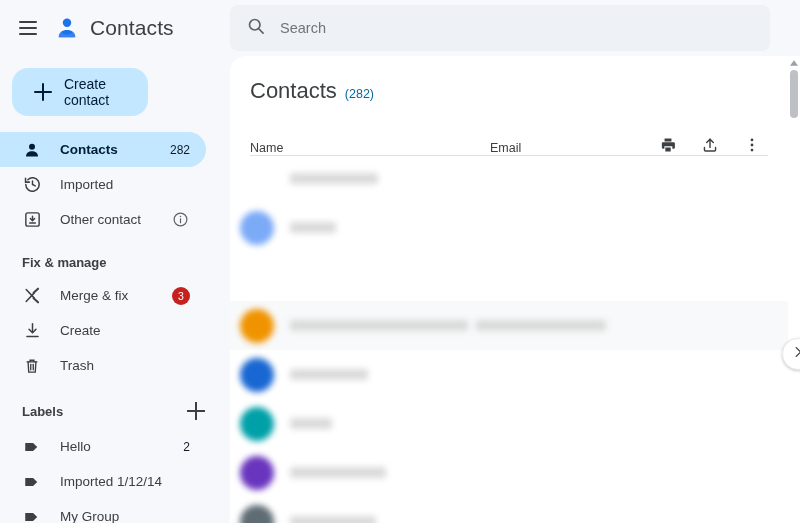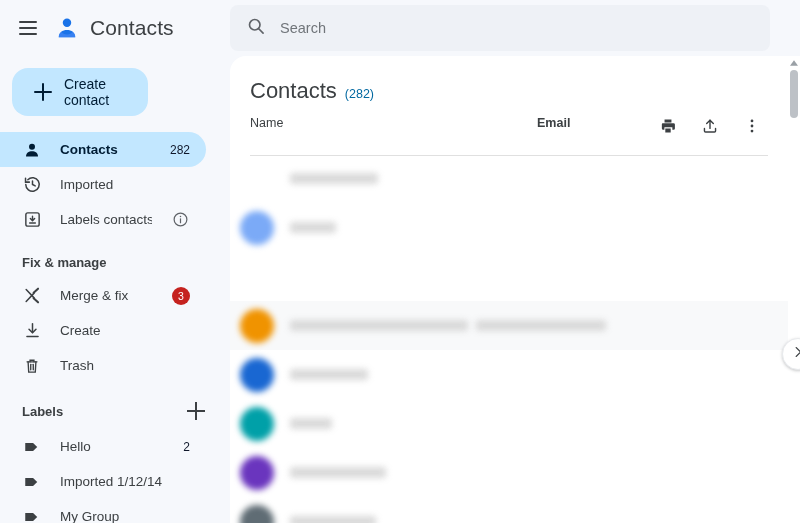--- a/index.html
+++ b/index.html
@@ -66,25 +66,25 @@
   
   .main {
     flex: 1; background: #fff; border-radius: 16px 0 0 0; min-width: 0;
     position: relative; overflow: hidden;
   }
   .main-inner { padding: 22px 0 0 0; height: 100%; position: relative; }
   .page-title { font-size: 22px; color: #3c4043; padding: 0 0 0 20px; display: flex; align-items: baseline; gap: 8px; }
   .page-title .count { font-size: 12.5px; color: #0369a1; }
 
   .col-head {
-    display: flex; align-items: flex-start; height: 40px; margin: 12px 32px 0 20px;
-    border-bottom: 1px solid #e0e0e0; font-size: 12.5px; color: #3c4043; gap: 47px;
+    display: flex; align-items: flex-end; height: 40px; margin: 12px 32px 0 20px;
+    border-bottom: 1px solid #e0e0e0; font-size: 12.5px; color: #3c4043;
   }
   .col-name { width: 240px; flex: 0 0 240px; }
-  .col-email { flex: 1; font-weight: bold; }
+  .col-email { flex: 1; }
   .head-actions { display: flex; align-items: center; gap: 22px; padding-right: 6px; }
   .icon-btn { width: 20px; height: 20px; cursor: pointer; display:flex; align-items:center; justify-content:center; }
 
   
   .rows { position: absolute; top: 98px; left: 0; right: 0; bottom: 0; overflow: hidden; }
   .row {
     height: 49px; display: flex; align-items: center; padding-left: 10px; padding-right: 32px;
     cursor: pointer; position: relative;
   }
   .row.hover { background: #f8f9fa; }
@@ -173,21 +173,21 @@
       </div>
 
       <div class="nav-item">
         <span class="nav-ico">
           <svg width="19" height="19" viewBox="0 0 24 24" fill="none" stroke="#3c4043" stroke-width="1.8">
             <rect x="3.6" y="3.6" width="16.8" height="16.8" rx="2.4"></rect>
             <path d="M12 7.8v5.6M9.3 10.8 12 13.6l2.7-2.8" stroke-linecap="round" stroke-linejoin="round"></path>
             <line x1="8.4" y1="16.4" x2="15.6" y2="16.4" stroke-linecap="round"></line>
           </svg>
         </span>
-        <span class="lbl">Labels contacts</span>
+        <span class="lbl">Other contact</span>
         <span class="icon-btn">
           <svg width="17" height="17" viewBox="0 0 24 24" fill="none" stroke="#5f6368" stroke-width="1.7">
             <circle cx="12" cy="12" r="9"></circle>
               <line x1="12" y1="11" x2="12" y2="16.5" stroke-linecap="round"></line>
             <circle cx="12" cy="7.8" r="1.1" fill="#5f6368" stroke="none"></circle>
           </svg>
         </span>
       </div>
 
       <div class="nav-gap"></div>

